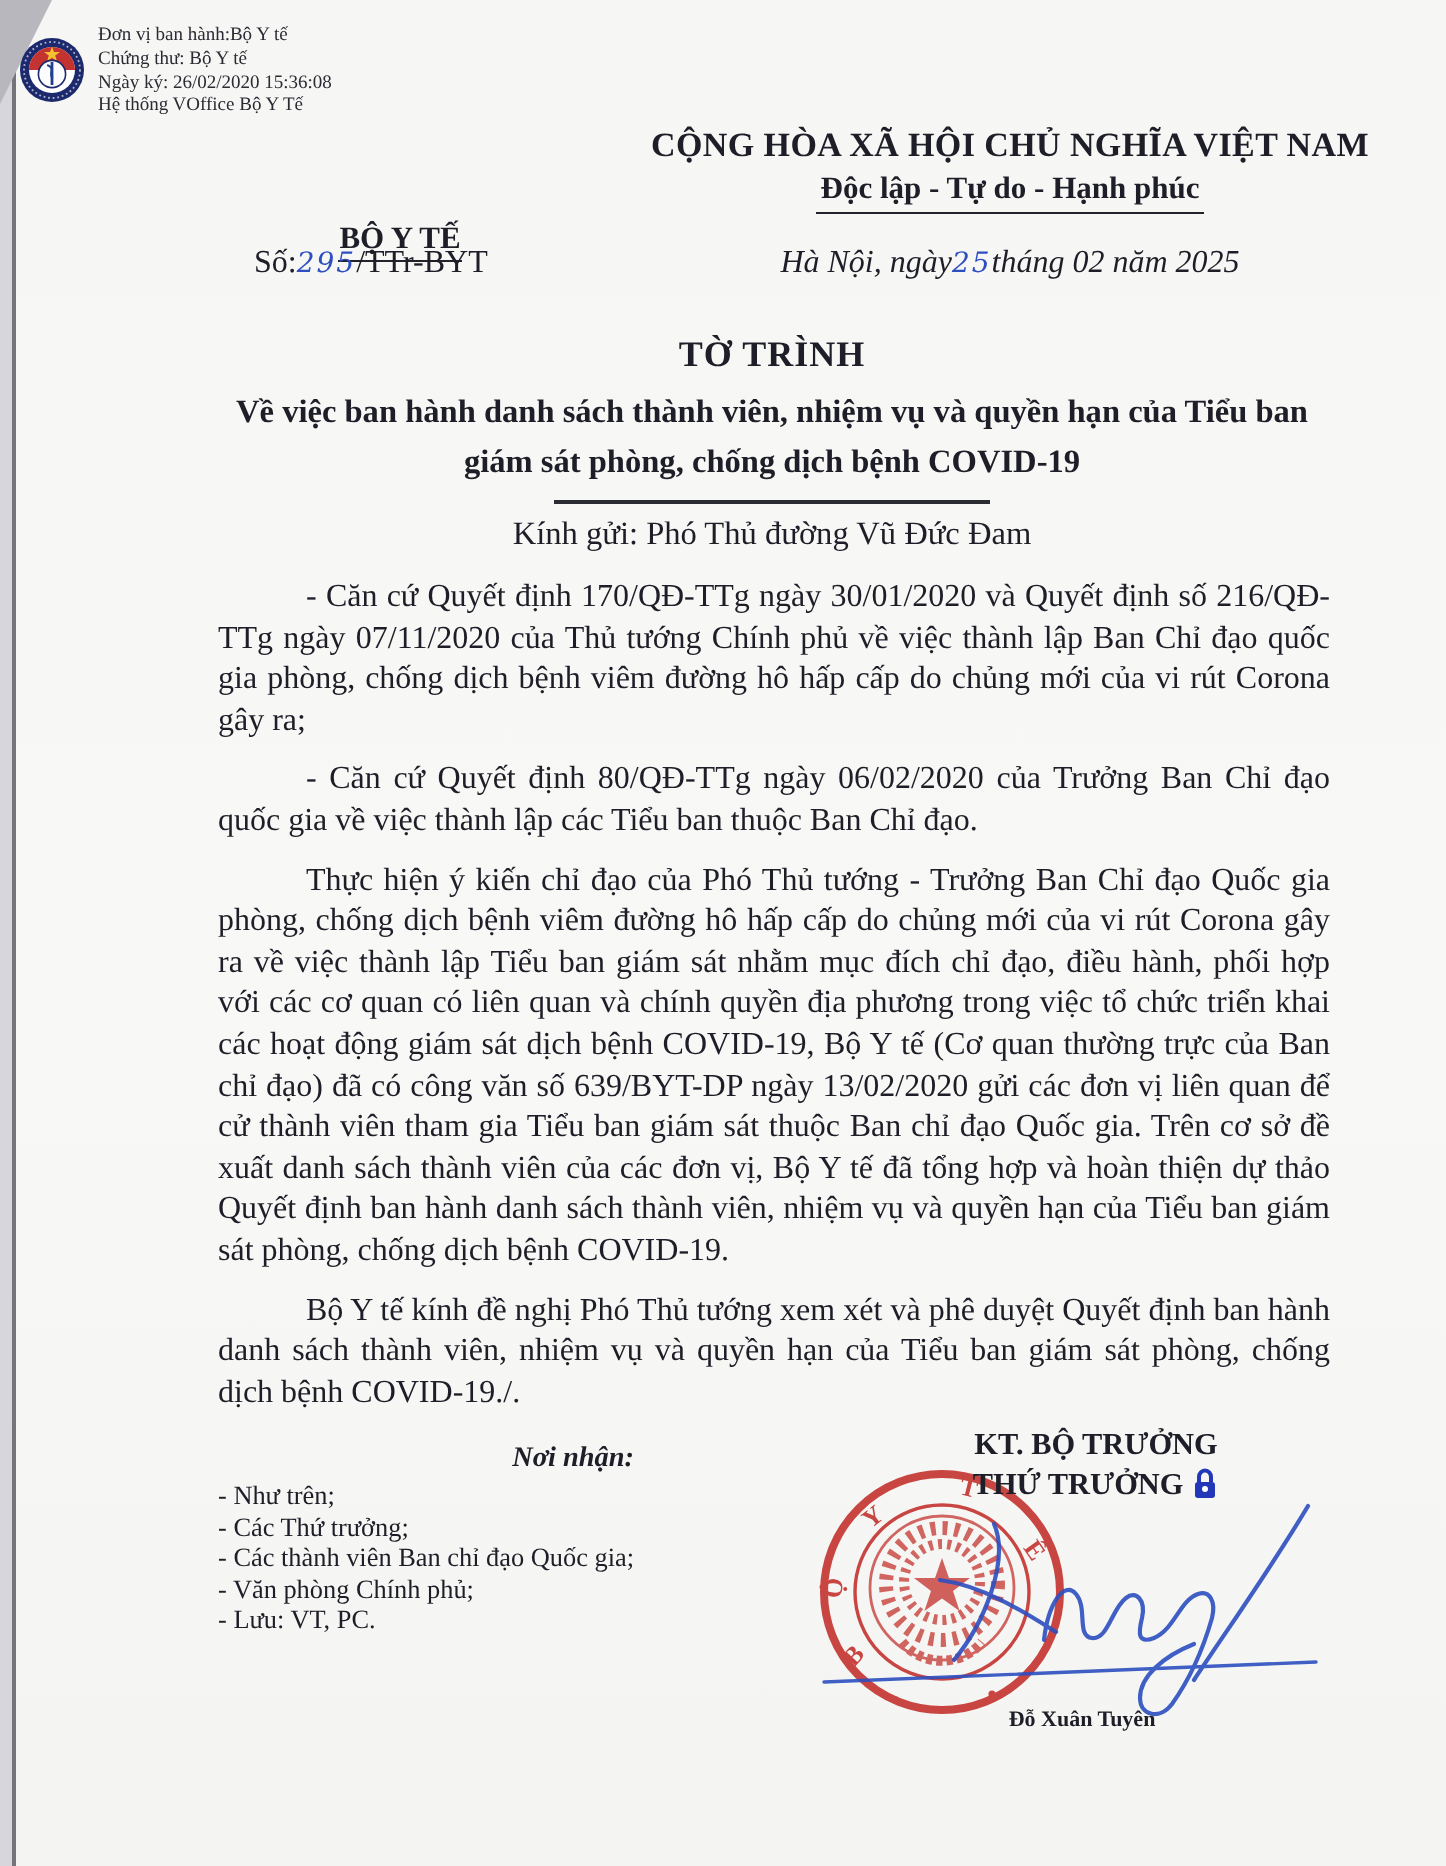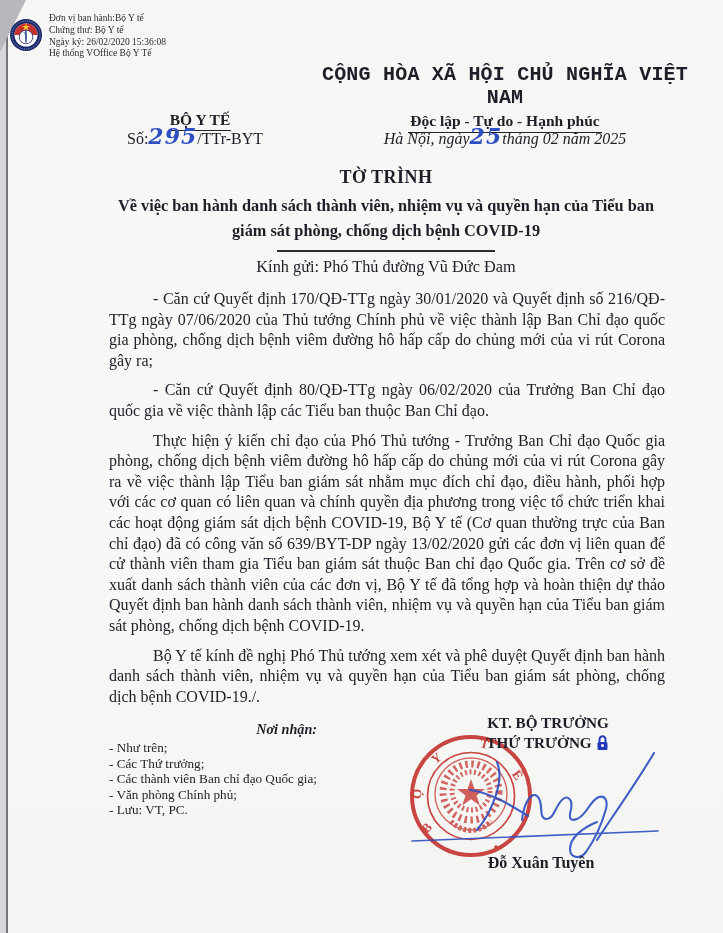--- a/index.html
+++ b/index.html
@@ -11,42 +11,42 @@
   .corner-fold{position:absolute;left:0;top:0;width:26px;height:52px;background:#b7b7bd;
                clip-path:polygon(0 0,100% 0,0 100%);}
   
   .cert{position:absolute;left:9px;top:13px;display:flex;gap:6px;}
   .cert-logo{width:34px;height:34px;margin-top:5px;flex:0 0 auto;}
   .cert-lines{font-size:9.5px;line-height:11.8px;color:#2b2b34;white-space:nowrap;}
   
   .org{position:absolute;left:100px;top:63px;width:200px;text-align:center;font-weight:bold;font-size:15.5px;margin-top:48px;}
   .org span{display:inline-block;border-bottom:1.6px solid #23232c;padding:0 1px 1px;}
   .nat{position:absolute;left:315px;top:63px;width:380px;text-align:center;font-weight:bold;}
-  .nat-line1{font-size:20px;letter-spacing:.2px;font-family:Liberation Mono, monospace;}
+  .nat-line1{font-size:17px;letter-spacing:.2px;}
   .nat-line2{margin-top:3px;font-size:15.5px;}
   .nat-line2 span{display:inline-block;border-bottom:1.6px solid #23232c;padding:0 2px 2px;}
   
   .refnum{position:absolute;left:127px;top:123px;font-size:16px;}
-  .hand{font-family:"DejaVu Serif",serif;font-style:italic;font-weight:bold;color:#2d4fc0;font-size:22px;letter-spacing:1px;}
+  .hand{font-family:"DejaVu Serif",serif;font-style:italic;font-weight:normal;color:#2d4fc0;font-size:14px;letter-spacing:1px;}
   .dateline{position:absolute;left:330px;top:123px;width:350px;text-align:center;font-style:italic;font-size:16px;}
   
   .titleblock{position:absolute;left:96px;top:167px;width:580px;text-align:center;}
   .doc-type{font-weight:bold;font-size:18px;letter-spacing:.5px;}
   .subject{margin:5px auto 0;width:545px;font-weight:bold;font-size:16.3px;line-height:25px;}
   .title-rule{width:218px;height:2px;background:#2b2b33;margin:7px auto 0;}
   .salutation{position:absolute;left:96px;top:257px;width:580px;text-align:center;font-size:16.3px;}
   
   .bodytext{position:absolute;left:109px;top:289px;width:556px;font-size:16px;line-height:20.6px;text-align:justify;}
   .bodytext p{margin:0 0 9px;text-indent:44px;}
   
   .recipients{position:absolute;left:109px;top:722px;font-size:13.2px;line-height:15.4px;}
   .recipients-title{font-weight:bold;font-style:italic;font-size:14.2px;margin-bottom:3px;text-align:right;}
   .sign-title{position:absolute;left:458px;top:713px;width:180px;text-align:center;font-weight:bold;font-size:15.2px;line-height:20px;}
   .sig-icon{display:inline-block;vertical-align:-4px;margin-left:3px;}
-  .signer{position:absolute;left:455px;top:854px;width:172px;text-align:center;font-weight:bold;font-size:16px;}
+  .signer{position:absolute;left:455px;top:854px;width:172px;text-align:center;font-weight:bold;font-size:11px;}
   .stamp{position:absolute;left:406px;top:731px;opacity:.9;}
   .signature{position:absolute;left:395px;top:725px;}
 </style>
 </head>
 <body>
 
 <div class="page">
 
   <div class="edge-band"></div>
   <div class="edge-line"></div>
@@ -86,21 +86,21 @@
 
   <div class="titleblock">
     <div class="doc-type">TỜ TRÌNH</div>
     <div class="subject">Về việc ban hành danh sách thành viên, nhiệm vụ và quyền hạn của Tiểu ban giám sát phòng, chống dịch bệnh COVID-19</div>
     <div class="title-rule"></div>
   </div>
 
   <div class="salutation">Kính gửi: Phó Thủ đường Vũ Đức Đam</div>
 
   <div class="bodytext">
-    <p>- Căn cứ Quyết định 170/QĐ-TTg ngày 30/01/2020 và Quyết định số 216/QĐ-TTg ngày 07/06/2020 của Thủ tướng Chính phủ về việc thành lập Ban Chỉ đạo quốc gia phòng, chống dịch bệnh viêm đường hô hấp cấp do chủng mới của vi rút Corona gây ra;</p>
+    <p>- Căn cứ Quyết định 170/QĐ-TTg ngày 30/01/2020 và Quyết định số 216/QĐ-TTg ngày 07/11/2020 của Thủ tướng Chính phủ về việc thành lập Ban Chỉ đạo quốc gia phòng, chống dịch bệnh viêm đường hô hấp cấp do chủng mới của vi rút Corona gây ra;</p>
     <p>- Căn cứ Quyết định 80/QĐ-TTg ngày 06/02/2020 của Trưởng Ban Chỉ đạo quốc gia về việc thành lập các Tiểu ban thuộc Ban Chỉ đạo.</p>
     <p>Thực hiện ý kiến chỉ đạo của Phó Thủ tướng - Trưởng Ban Chỉ đạo Quốc gia phòng, chống dịch bệnh viêm đường hô hấp cấp do chủng mới của vi rút Corona gây ra về việc thành lập Tiểu ban giám sát nhằm mục đích chỉ đạo, điều hành, phối hợp với các cơ quan có liên quan và chính quyền địa phương trong việc tổ chức triển khai các hoạt động giám sát dịch bệnh COVID-19, Bộ Y tế (Cơ quan thường trực của Ban chỉ đạo) đã có công văn số 639/BYT-DP ngày 13/02/2020 gửi các đơn vị liên quan để cử thành viên tham gia Tiểu ban giám sát thuộc Ban chỉ đạo Quốc gia. Trên cơ sở đề xuất danh sách thành viên của các đơn vị, Bộ Y tế đã tổng hợp và hoàn thiện dự thảo Quyết định ban hành danh sách thành viên, nhiệm vụ và quyền hạn của Tiểu ban giám sát phòng, chống dịch bệnh COVID-19.</p>
     <p>Bộ Y tế kính đề nghị Phó Thủ tướng xem xét và phê duyệt Quyết định ban hành danh sách thành viên, nhiệm vụ và quyền hạn của Tiểu ban giám sát phòng, chống dịch bệnh COVID-19./.</p>
   </div>
 
   <div class="recipients">
     <div class="recipients-title">Nơi nhận:</div>
     <div>- Như trên;</div>
     <div>- Các Thứ trưởng;</div>
     <div>- Các thành viên Ban chỉ đạo Quốc gia;</div>

